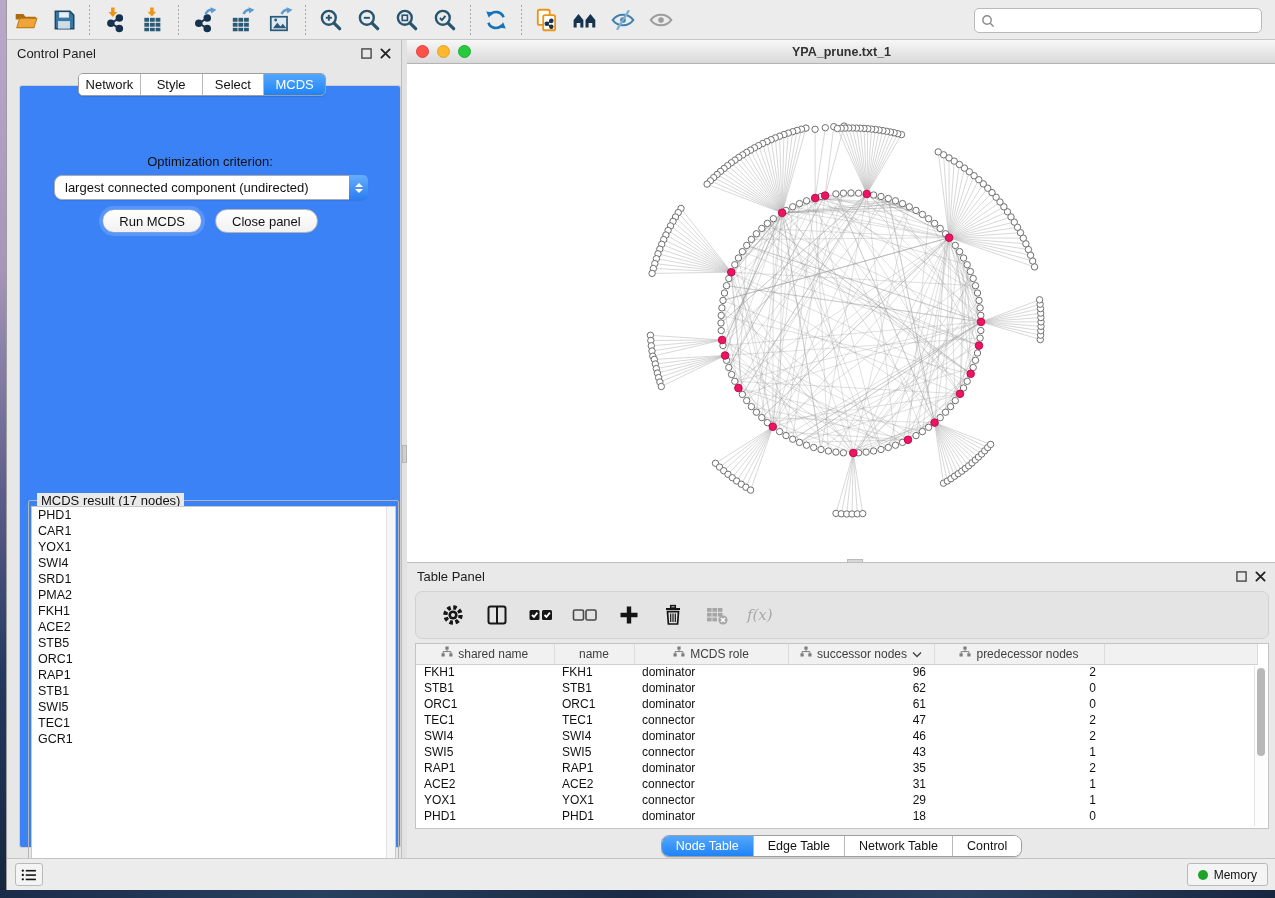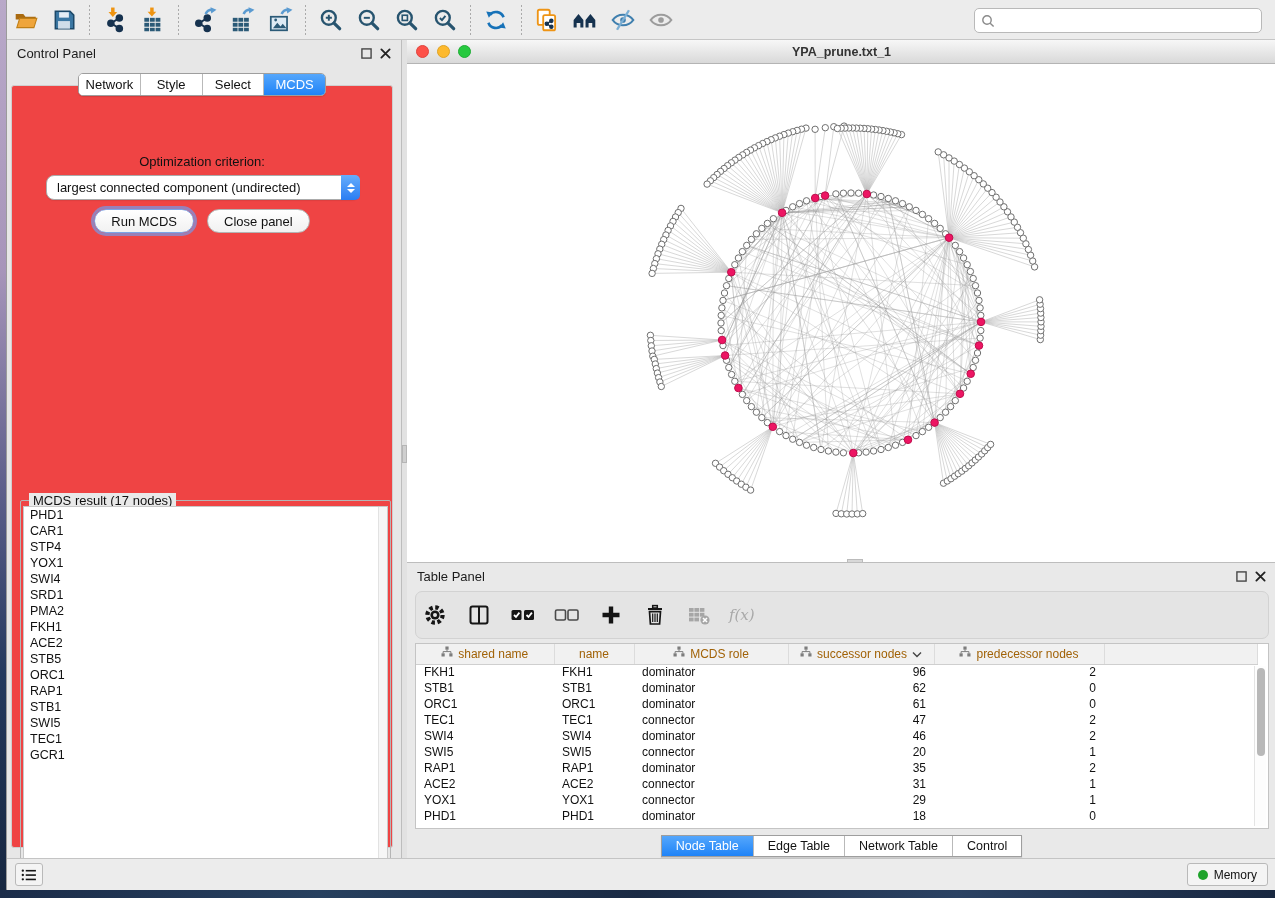--- a/index.html
+++ b/index.html
@@ -31,22 +31,22 @@
   .panel-icons { margin-left:auto; display:flex; gap:8px; align-items:center; }
   .panel-icons svg { display:block; }
   .seg { display:flex; border:1px solid #9e9e9e; border-radius:5px; background:#fff; overflow:hidden;
     box-shadow:0 1px 1px rgba(0,0,0,.12); }
   .seg .sgb { font-size:13px; color:#111; padding:3px 0; text-align:center; background:#fff;
     border-right:1px solid #b9b9b9; cursor:default; }
   .seg .sgb:last-child { border-right:none; }
   .seg .sgb.sel { background:linear-gradient(#55a7fc,#1f83f7); color:#fff;text-align:center; }
   .cp-tabs { position:absolute; left:71px; top:33px; width:248px; z-index:3; }
   .cp-tabs .sgb { flex:1; }
-  .cp-inner { position:absolute; left:4px; top:45px; width:382px; height:763px;
-    background:#ef4444; border:1px solid #cfcfcf; border-radius:3px; }
+  .cp-inner { position:absolute; left:12px; top:45px; width:382px; height:763px;
+    background:#3b82f6; border:1px solid #cfcfcf; border-radius:3px; }
   .opt-label { position:absolute; left:0; top:68px; width:100%; text-align:center; font-size:13px; color:#111; }
   .dropdown { position:absolute; left:34px; top:89px; width:314px; height:25px; background:#fff;
     border:1px solid #ababab; border-radius:8px; display:flex; align-items:center; font-size:13px; color:#111;
     box-shadow:0 1px 1px rgba(0,0,0,.08); }
   .dropdown .dd-text { padding-left:10px; flex:1; white-space:nowrap; }
   .dd-step { width:19px; height:25px; margin:-1px -1px -1px 0; border-radius:0 5px 5px 0;
     background:linear-gradient(#66adfc,#2a7df2); display:flex; flex-direction:column;
     align-items:center; justify-content:center; gap:2px; }
   .dd-step i { display:block; width:0; height:0; border-left:4px solid transparent; border-right:4px solid transparent; }
   .dd-step .up { border-bottom:4px solid #fff; }
@@ -79,34 +79,34 @@
   .lr { background:#fd5149; border:1px solid #e0443e; }
   .ly { background:#fdb92d; border:1px solid #e0a325; }
   .lg { background:#27c93f; border:1px solid #1fad35; }
   .net-canvas { position:relative; width:869px; height:498px; background:#fff; }
   .hgrip { position:absolute; left:440px; bottom:-2px; width:16px; height:5px; background:#d8d8d8; border:1px solid #bbb; }
 
   
   .tp { position:absolute; left:400px; top:562px; width:869px; height:296px; background:#e9e9e9;
     border-top:1px solid #bdbdbd; }
   .tp-toolbar { position:absolute; left:8px; top:28px; width:854px; height:48px; background:#e4e4e4;
-    border:1px solid #d2d2d2; border-radius:7px; display:flex; align-items:center; padding-left:4px; gap:14px; }
+    border:1px solid #d2d2d2; border-radius:7px; display:flex; align-items:center; padding-left:22px; gap:14px; }
   .tp-toolbar .tbtn { width:30px; }
   .tbl-wrap { position:absolute; left:8px; top:80px; width:854px; height:186px; background:#fff;
     border:1px solid #c4c4c4; overflow:hidden; }
   table.datatbl { border-collapse:collapse; table-layout:fixed; width:842px; }
   table.datatbl th { height:20px; background:#f1f1f1; border-right:1px solid #dcdcdc; border-bottom:1px solid #cfcfcf;
-    font-size:12px; font-weight:400; color:#a16207; white-space:nowrap; overflow:hidden; }
+    font-size:12px; font-weight:400; color:#404040; white-space:nowrap; overflow:hidden; }
   table.datatbl th .hflex { display:flex; align-items:center; justify-content:center; gap:5px; padding:0 4px; }
   table.datatbl td { height:16px; font-size:12px; color:#111; white-space:nowrap; overflow:hidden; padding:0 8px; }
   td.num { text-align:right; padding-right:16px; }
   .tbl-scroll { position:absolute; right:2px; top:22px; bottom:2px; width:12px; background:#fdfdfd; border-left:1px solid #e4e4e4; }
   .tbl-thumb { position:absolute; left:2px; top:2px; width:8px; height:88px; background:#b8b8b8; border-radius:4px; }
   .tp-tabs { position:absolute; left:0; top:272px; width:100%; display:flex; justify-content:center; }
-  .tp-tabs .seg { border-radius:0; }
+  .tp-tabs .seg { border-radius:8px; }
   .tp-tabs .sgb { padding:3px 14px; font-size:12.5px; }
 
   
   .status { position:absolute; left:0; top:858px; width:100%; height:32px; background:#ececec;
     border-top:1px solid #c4c4c4; }
   .sb-left { position:absolute; left:8px; top:4px; width:28px; height:23px; background:#f4f4f4;
     border:1px solid #b9b9b9; border-radius:3px; display:flex; align-items:center; justify-content:center; }
   .sb-mem { position:absolute; right:7px; top:4px; height:23px; padding:0 10px; background:#f4f4f4;
     border:1px solid #b9b9b9; border-radius:3px; display:flex; align-items:center; gap:6px; font-size:12px; color:#111; }
   .memdot { width:10px; height:10px; border-radius:50%; background:#1fa32b; display:block; }
@@ -318,21 +318,20 @@
       <div class="btnrow">
         <button class="btn focus">Run MCDS</button>
         <button class="btn">Close panel</button>
       </div>
       <div class="mcds-box">
         <span class="legend">MCDS result (17 nodes)</span>
         <div class="mcds-list" id="mcds-list">
           <div class="mcds-scroll"></div>
         <div class="mcds-item">PHD1</div>
             <div class="mcds-item">CAR1</div>
-            <div class="mcds-item">STP4</div>
             <div class="mcds-item">YOX1</div>
             <div class="mcds-item">SWI4</div>
             <div class="mcds-item">SRD1</div>
             <div class="mcds-item">PMA2</div>
             <div class="mcds-item">FKH1</div>
             <div class="mcds-item">ACE2</div>
             <div class="mcds-item">STB5</div>
             <div class="mcds-item">ORC1</div>
             <div class="mcds-item">RAP1</div>
             <div class="mcds-item">STB1</div>
@@ -1157,21 +1156,21 @@
               <td>SWI4</td>
               <td>dominator</td>
               <td class="num">46</td>
               <td class="num">2</td>
               <td></td>
             </tr>
             <tr>
               <td>SWI5</td>
               <td>SWI5</td>
               <td>connector</td>
-              <td class="num">20</td>
+              <td class="num">43</td>
               <td class="num">1</td>
               <td></td>
             </tr>
             <tr>
               <td>RAP1</td>
               <td>RAP1</td>
               <td>dominator</td>
               <td class="num">35</td>
               <td class="num">2</td>
               <td></td>

